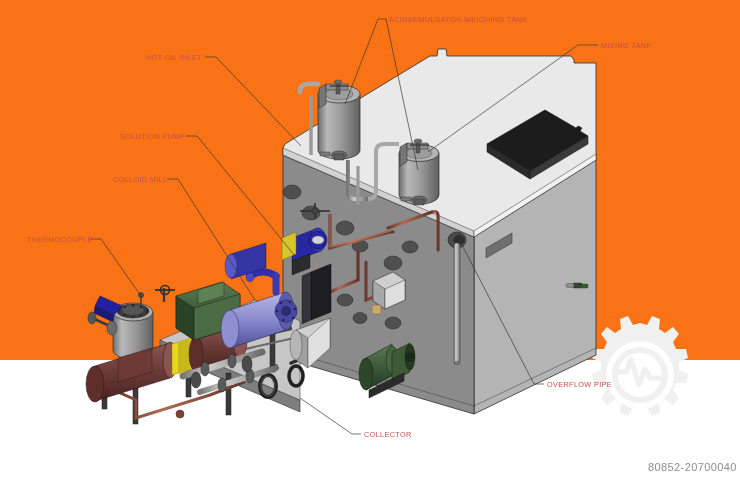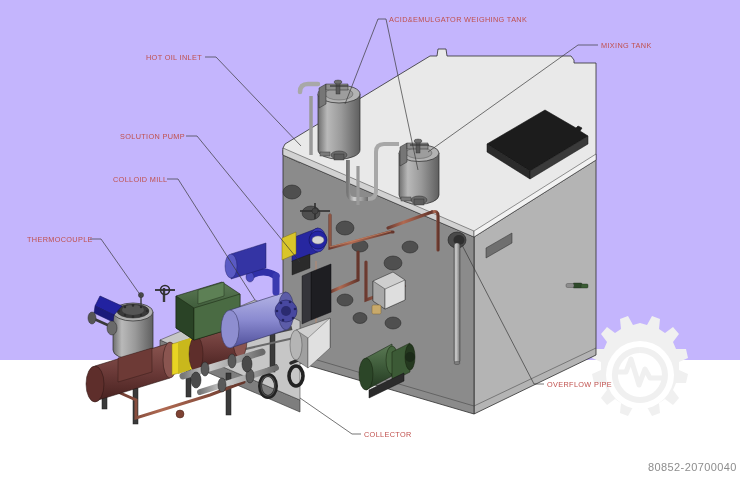--- a/index.html
+++ b/index.html
@@ -1,18 +1,18 @@
 <!DOCTYPE html>
 <html><head>
 <meta charset="utf-8">
 <style>
   html,body{margin:0;padding:0;background:#ffffff;}
   body{width:740px;height:480px;overflow:hidden;
        font-family:"Liberation Sans","DejaVu Sans",sans-serif;}
-  #stage{position:relative;width:740px;height:360px;background:#c4b5fd;}
+  #stage{position:relative;width:740px;height:360px;background:#f97316;}
   svg{display:block;}
   .lbl{font-family:"Liberation Sans","DejaVu Sans",sans-serif;
        font-size:7.3px;letter-spacing:.35px;fill:#c0504d;font-weight:400;}
   .leader{stroke:#3a3a3a;stroke-width:.7;fill:none;}
   .code{font-family:"Liberation Sans","DejaVu Sans",sans-serif;
         font-size:11px;fill:#8d8d8d;letter-spacing:.4px;}
   .wm{fill:#f0f0f0;}
 </style>
 </head>
 <body>

